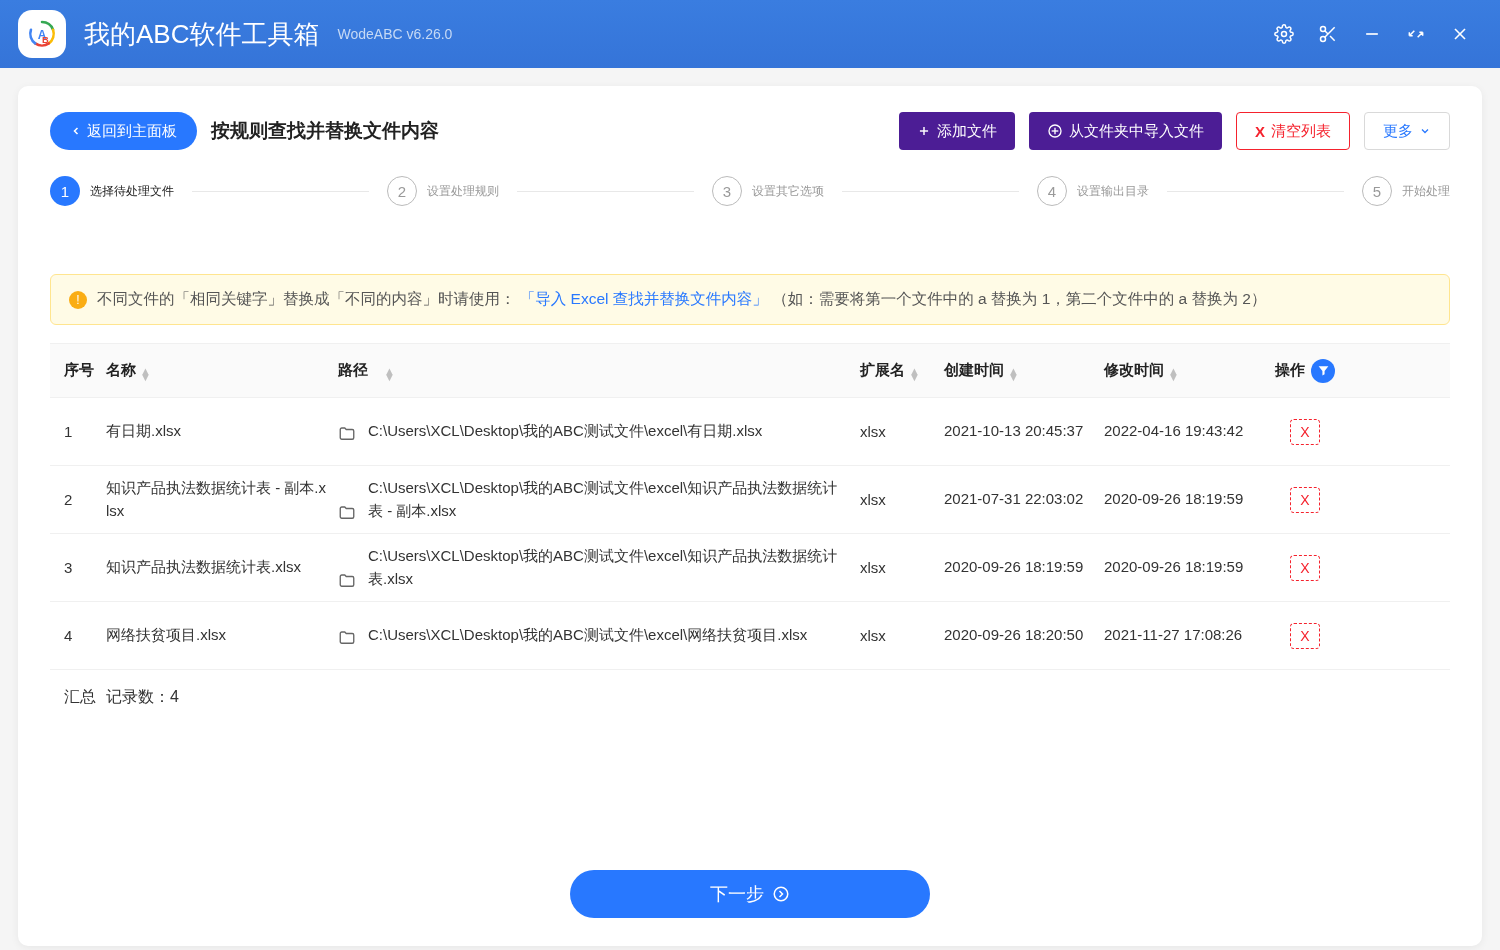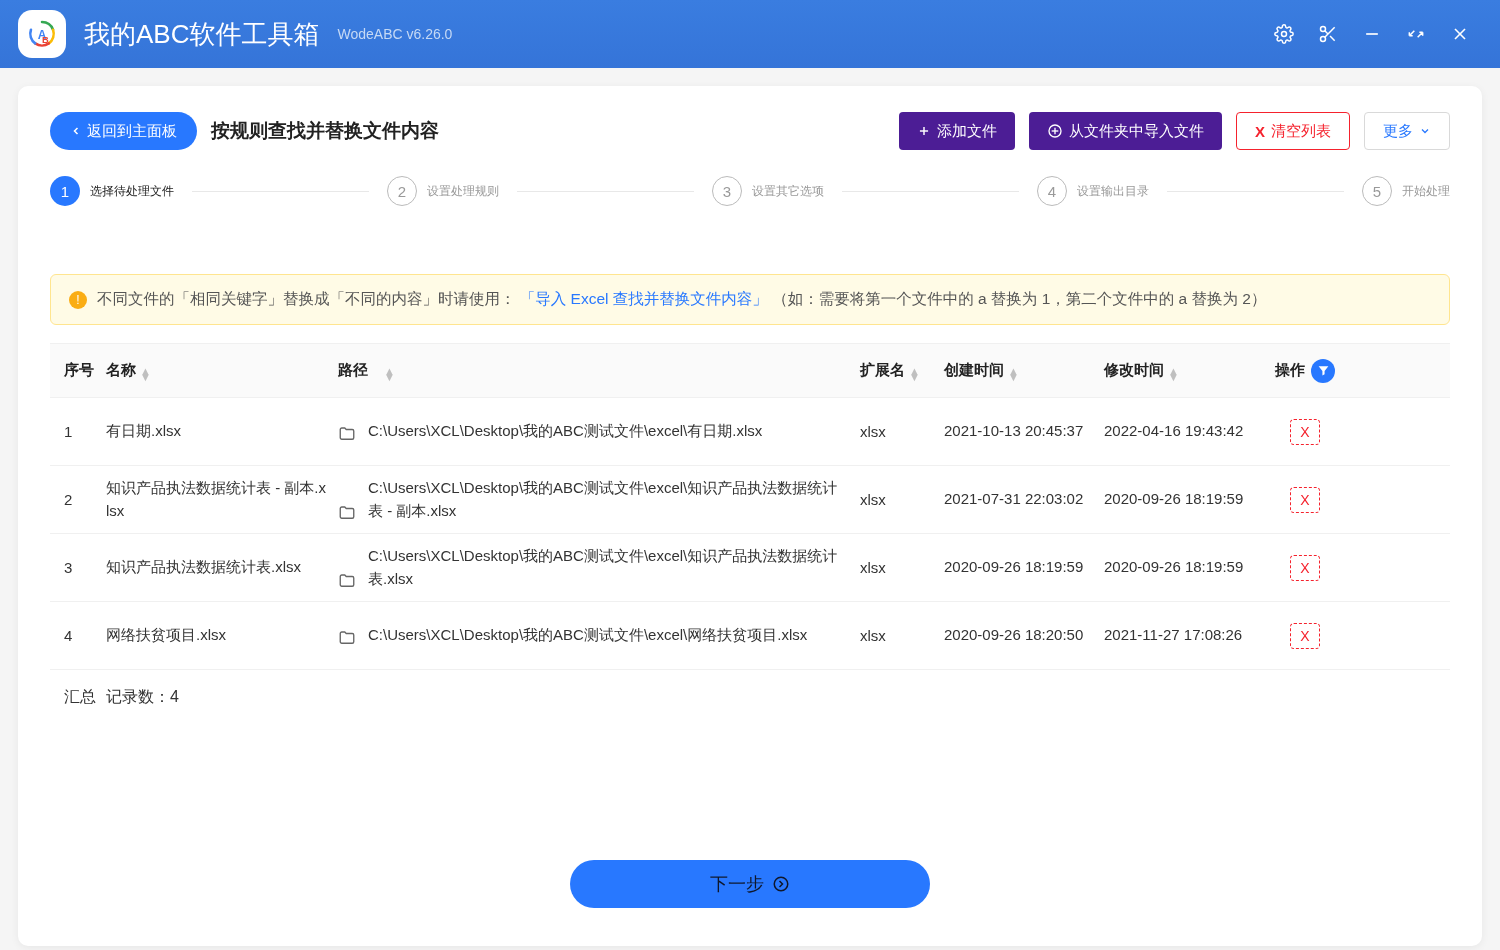--- a/index.html
+++ b/index.html
@@ -41,21 +41,21 @@
 .col-ext{width:84px}
 .col-ctime{width:160px;padding-right:10px}
 .col-mtime{width:160px;padding-right:10px}
 .col-action{width:82px;display:flex;align-items:center;justify-content:center}
 .sort-icon{color:#bfbfbf;font-size:11px;margin-left:4px;display:inline-flex;flex-direction:column;line-height:6px}
 .filter-badge{width:24px;height:24px;background:#2878ff;border-radius:50%;display:flex;align-items:center;justify-content:center;margin-left:6px}
 .filter-badge svg{width:13px;height:13px;fill:#fff}
 .folder-ico{color:#666;flex-shrink:0;margin-top:2px}
 .del-btn{width:30px;height:26px;border:1px dashed #f5222d;border-radius:4px;color:#f5222d;display:flex;align-items:center;justify-content:center;cursor:pointer;background:#fff;font-size:14px}
 .summary-row{display:flex;height:54px;align-items:center;font-size:16px;color:#333}
-.next-btn{margin:auto auto 38px;background:#2878ff;color:#0f172a;border:none;border-radius:26px;height:48px;width:360px;display:flex;align-items:center;justify-content:center;gap:8px;font-size:18px;cursor:pointer}
+.next-btn{margin:auto auto 28px;background:#2878ff;color:#ffffff;border:none;border-radius:26px;height:48px;width:360px;display:flex;align-items:center;justify-content:center;gap:8px;font-size:18px;cursor:pointer}
 .wrap-text{word-break:break-all;line-height:1.5}
 </style>
 </head>
 <body>
 
 <div class="title-bar">
   <div class="logo">
     <svg viewBox="0 0 40 40">
         <path d="M20 6a14 14 0 0 1 13 9" fill="none" stroke="#35a852" stroke-width="3" stroke-linecap="round"></path>
         <path d="M33 15a14 14 0 0 1-5 16" fill="none" stroke="#fbbc05" stroke-width="3" stroke-linecap="round"></path>

